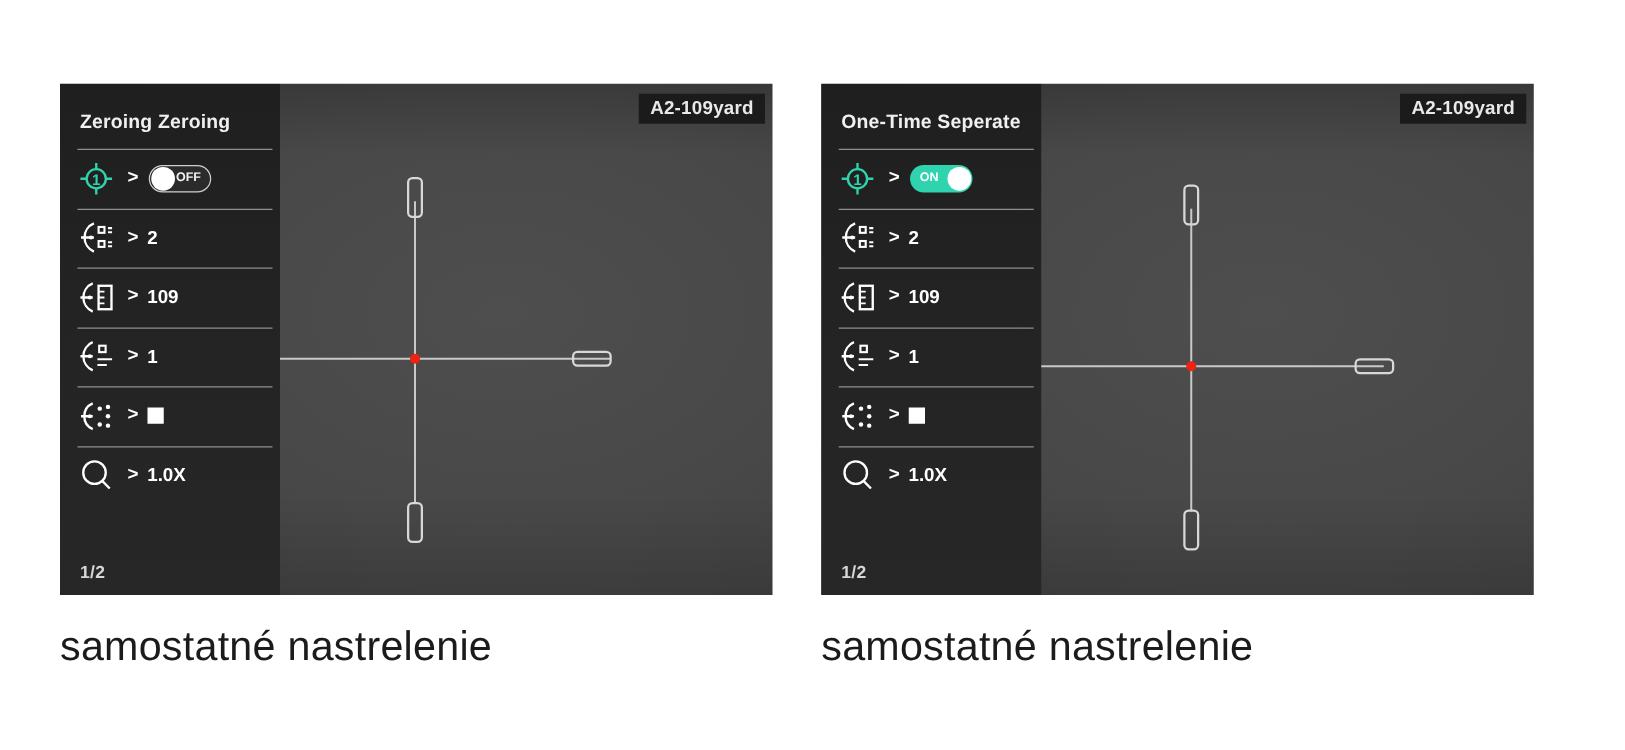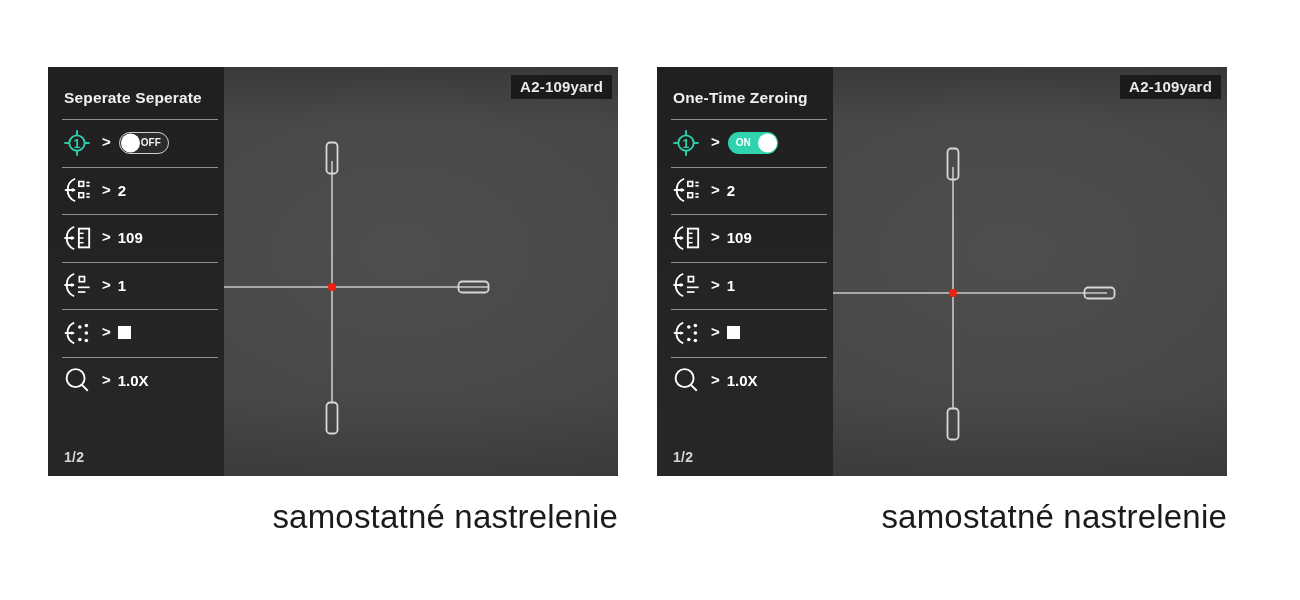--- a/index.html
+++ b/index.html
@@ -192,21 +192,21 @@
   .reticle {
     position: absolute;
     inset: 0;
     z-index: 3;
     pointer-events: none;
   }
 
   
   .caption {
     width: 570px;
-    text-align: right;
+    text-align: left;
     margin-top: 22px;
     color: #1b1b1b;
     font-size: 33px;
     font-weight: 400;
     letter-spacing: .2px;
     white-space: nowrap;
   }
 </style>
 </head>
 <body>
@@ -229,21 +229,21 @@
         <rect x="133.5" y="214.5" width="30" height="11" rx="3.5" ry="3.5" fill="none" stroke="#d8d8d8" stroke-width="1.8"></rect>
 
         <rect x="410.5" y="214.5" width="30" height="11" rx="3.5" ry="3.5" fill="none" stroke="#d8d8d8" stroke-width="1.8"></rect>
 
         <circle cx="284" cy="220" r="4" fill="#ee2211"></circle>
       </svg>
 
       <div class="range-badge">A2-109yard</div>
 
       <div class="menu">
-        <div class="menu-title">Seperate Seperate</div>
+        <div class="menu-title">Zeroing Zeroing</div>
 
         <div class="menu-list">
 
           <div class="menu-row">
             <svg class="row-icon" viewBox="0 0 32 32">
               <circle cx="16" cy="16" r="8.2" fill="none" stroke="#2fd3ae" stroke-width="2"></circle>
               <line x1="16" y1="2.5" x2="16" y2="8" stroke="#2fd3ae" stroke-width="2"></line>
               <line x1="16" y1="24" x2="16" y2="29.5" stroke="#2fd3ae" stroke-width="2"></line>
               <line x1="2.5" y1="16" x2="8" y2="16" stroke="#2fd3ae" stroke-width="2"></line>
               <line x1="24" y1="16" x2="29.5" y2="16" stroke="#2fd3ae" stroke-width="2"></line>
@@ -341,21 +341,21 @@
         <rect x="290.5" y="81.5" width="11" height="31" rx="3.5" ry="3.5" fill="none" stroke="#d8d8d8" stroke-width="1.8"></rect>
         <rect x="290.5" y="341.5" width="11" height="31" rx="3.5" ry="3.5" fill="none" stroke="#d8d8d8" stroke-width="1.8"></rect>
         <rect x="133.5" y="220.5" width="30" height="11" rx="3.5" ry="3.5" fill="none" stroke="#d8d8d8" stroke-width="1.8"></rect>
         <rect x="427.5" y="220.5" width="30" height="11" rx="3.5" ry="3.5" fill="none" stroke="#d8d8d8" stroke-width="1.8"></rect>
         <circle cx="296" cy="226" r="4" fill="#ee2211"></circle>
       </svg>
 
       <div class="range-badge">A2-109yard</div>
 
       <div class="menu">
-        <div class="menu-title">One-Time Zeroing</div>
+        <div class="menu-title">One-Time Seperate</div>
 
         <div class="menu-list">
 
           <div class="menu-row">
             <svg class="row-icon" viewBox="0 0 32 32">
               <circle cx="16" cy="16" r="8.2" fill="none" stroke="#2fd3ae" stroke-width="2"></circle>
               <line x1="16" y1="2.5" x2="16" y2="8" stroke="#2fd3ae" stroke-width="2"></line>
               <line x1="16" y1="24" x2="16" y2="29.5" stroke="#2fd3ae" stroke-width="2"></line>
               <line x1="2.5" y1="16" x2="8" y2="16" stroke="#2fd3ae" stroke-width="2"></line>
               <line x1="24" y1="16" x2="29.5" y2="16" stroke="#2fd3ae" stroke-width="2"></line>

